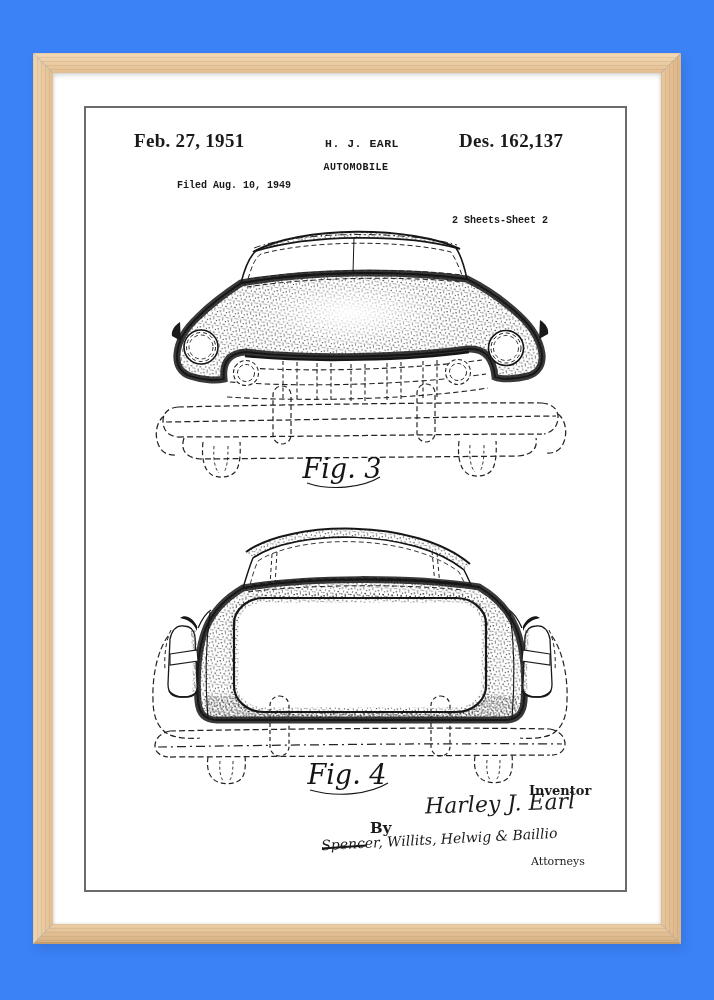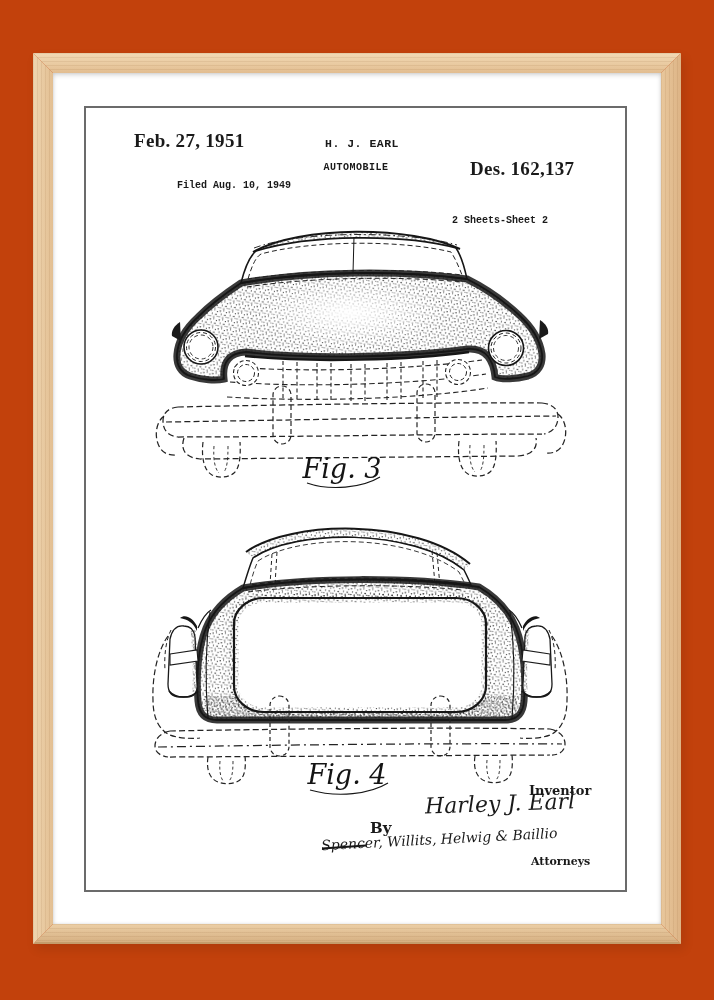--- a/index.html
+++ b/index.html
@@ -1,16 +1,16 @@
 <!DOCTYPE html>
 <html><head>
 <meta charset="utf-8">
 <style>
   html,body{margin:0;padding:0;}
-  .scene{position:relative;width:714px;height:1000px;background:#c2410c;overflow:hidden;
+  .scene{position:relative;width:714px;height:1000px;background:#3b82f6;overflow:hidden;
          font-family:"Liberation Serif",serif;color:#1a1a1a;}
   .frame{position:absolute;left:33px;top:53px;width:648px;height:891px;
          box-shadow:3px 5px 10px rgba(0,0,0,.10);}
   .bar{position:absolute;}
   .bar.top{left:0;top:0;width:100%;height:20px;
     background:repeating-linear-gradient(180deg,rgba(146,100,54,.12) 0 1px,rgba(0,0,0,0) 1px 4px),
                linear-gradient(180deg,#f2dab6,#e2bd90);
     clip-path:polygon(0 0,100% 0,calc(100% - 20px) 100%,20px 100%);}
   .bar.bottom{left:0;bottom:0;width:100%;height:20px;
     background:repeating-linear-gradient(180deg,rgba(146,100,54,.12) 0 1px,rgba(0,0,0,0) 1px 4px),
@@ -24,33 +24,33 @@
   .bar.right{right:0;top:0;width:20px;height:100%;
     background:repeating-linear-gradient(90deg,rgba(146,100,54,.12) 0 1px,rgba(0,0,0,0) 1px 4px),
                linear-gradient(90deg,#e8c79c,#ddb486);
     clip-path:polygon(0 20px,100% 0,100% 100%,0 calc(100% - 20px));}
   .paper{position:absolute;left:20px;top:20px;right:20px;bottom:20px;background:#ffffff;
          box-shadow:inset 0 2px 5px rgba(0,0,0,.16),inset 0 0 3px rgba(0,0,0,.10);}
   .sheet-border{position:absolute;left:84px;top:106px;width:543px;height:786px;
                 border:2px solid #6b6b6b;box-sizing:border-box;}
   .txt{position:absolute;white-space:nowrap;}
   .t-date{left:134px;top:130px;font:bold 19px "Liberation Serif",serif;letter-spacing:.3px;}
-  .t-number{left:470px;top:130px;font:bold 19px "Liberation Serif",serif;letter-spacing:.3px;margin-top:28px;}
+  .t-number{left:459px;top:130px;font:bold 19px "Liberation Serif",serif;letter-spacing:.3px;}
   .t-name{left:279px;top:137px;width:120px;text-align:right;
           font:11.5px "Liberation Mono",monospace;font-weight:bold;letter-spacing:.5px;}
   .t-title{left:296px;top:162px;width:120px;text-align:center;
            font:10px "Liberation Mono",monospace;font-weight:bold;letter-spacing:.5px;}
   .t-filed{left:134px;top:180px;font:10px "Liberation Mono",monospace;font-weight:bold;margin-left:43px;}
   .t-sheet{left:452px;top:180px;font:10px "Liberation Mono",monospace;font-weight:bold;margin-top:35px;}
   .sig{font-family:"DejaVu Serif",serif;}
   .s-inventor{left:529px;top:783px;font-size:13px;font-weight:bold;}
   .s-earl{left:425px;top:791px;font-size:22px;font-style:italic;transform:rotate(-2deg);}
   .s-by{left:370px;top:819px;font-size:15px;font-weight:bold;}
   .s-att-sig{left:321px;top:831px;font-size:14px;font-style:italic;transform:rotate(-3deg);}
-  .s-att{left:531px;top:855px;font-size:11px;font-weight:bold;}
+  .s-att{left:531px;top:855px;font-size:11px;font-weight:normal;}
   .flourish{position:absolute;left:322px;top:846px;width:44px;height:2px;background:#161616;
             transform:rotate(-4deg);}
   svg{position:absolute;overflow:visible;}
   .cap{font-family:"DejaVu Serif",serif;font-style:italic;font-size:27px;fill:#141414;}
   .ink{stroke:#161616;fill:none;}
   .dash{stroke:#232323;fill:none;}
 </style>
 </head>
 <body>
 

